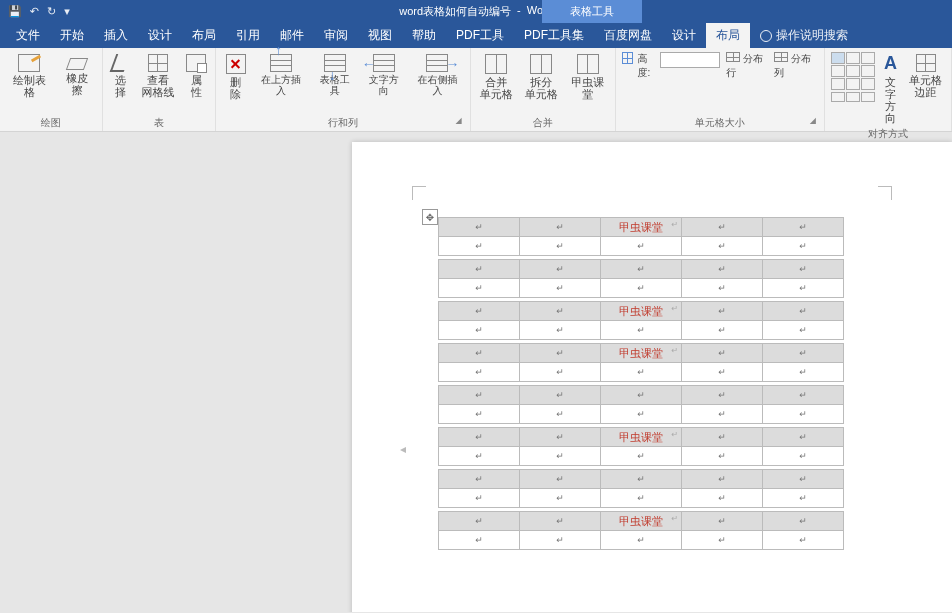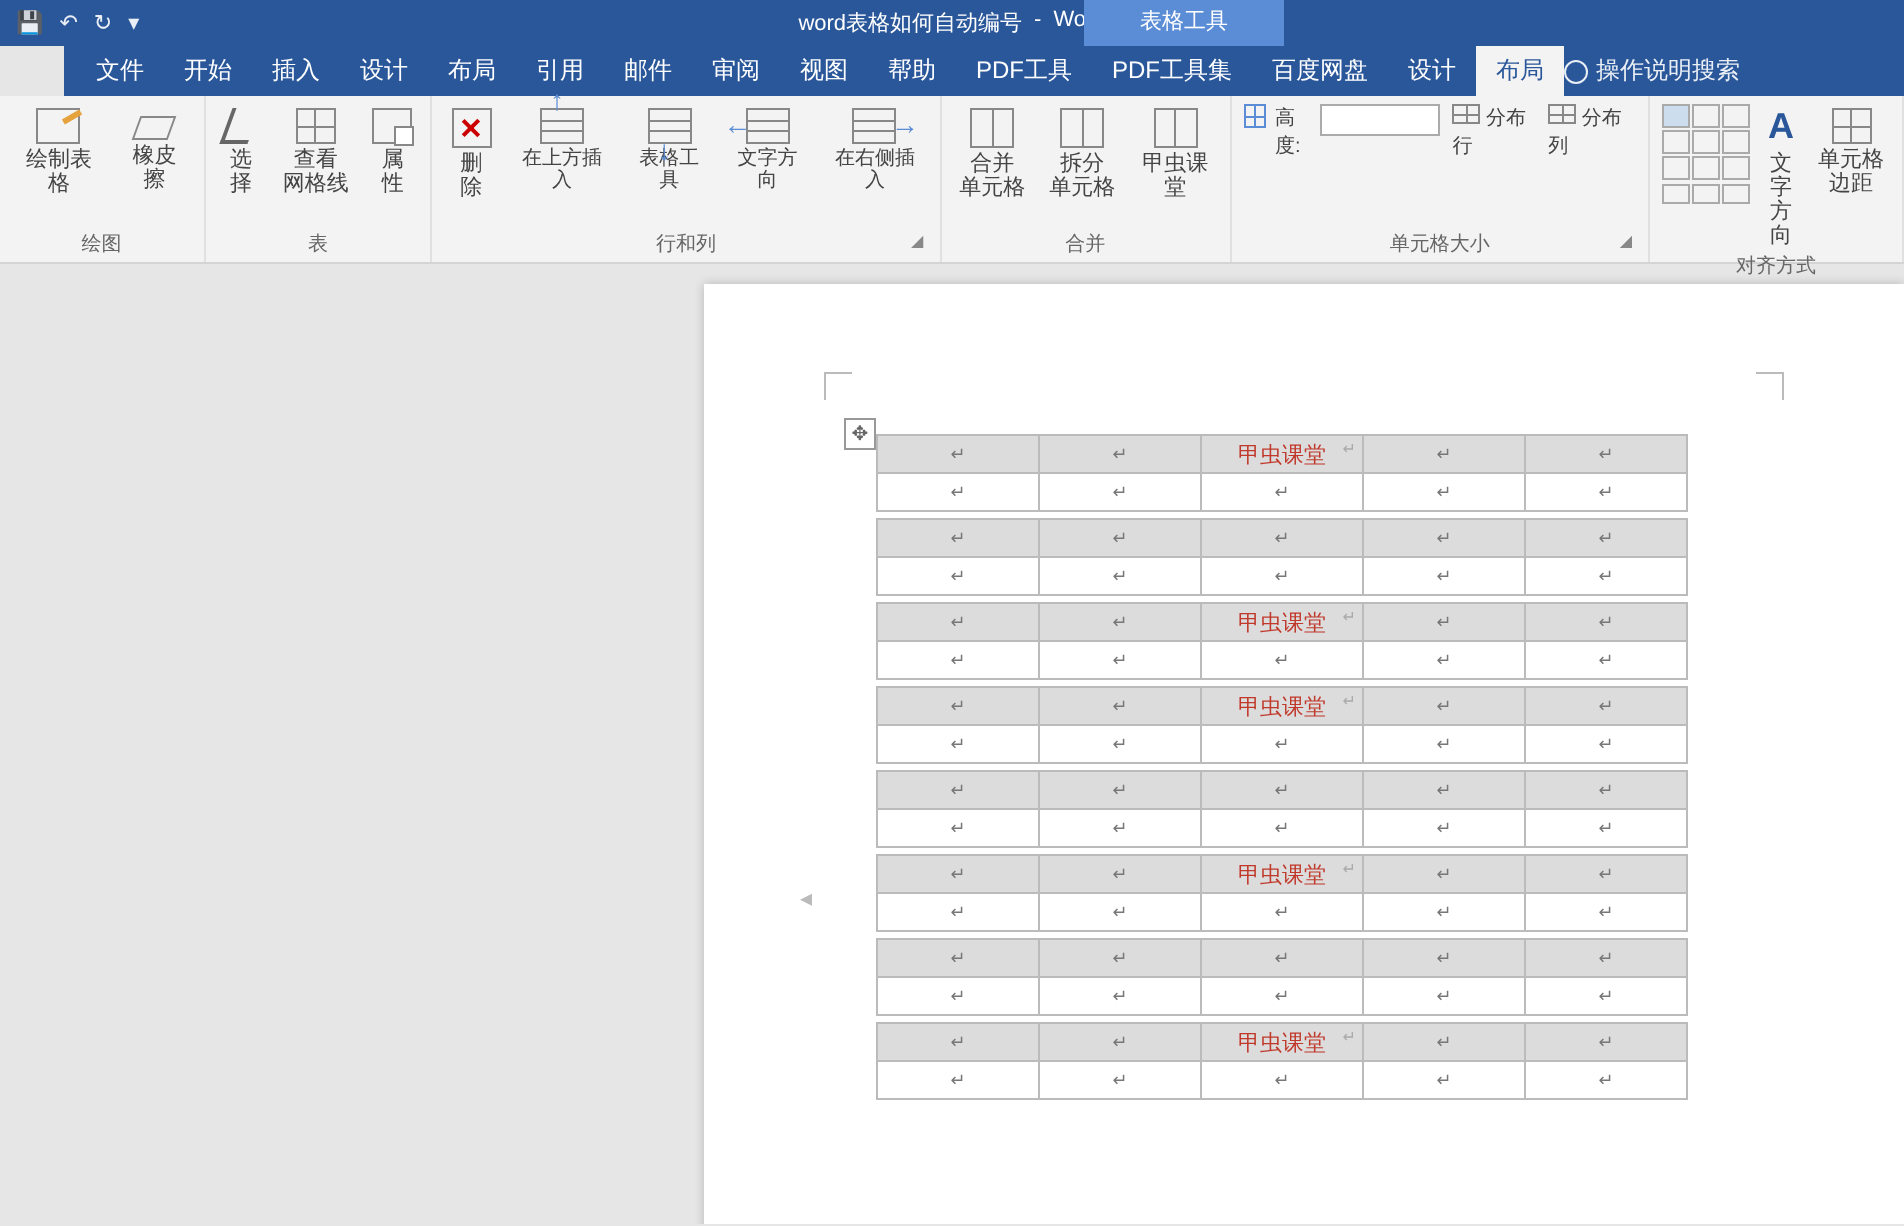--- a/index.html
+++ b/index.html
@@ -4,24 +4,24 @@
 <style>
   * { margin: 0; padding: 0; box-sizing: border-box; font-family: "Microsoft YaHei", sans-serif; }
   body { background: #e6e6e6; width: 952px; height: 613px; overflow: hidden; position: relative; }
 
   .title-bar { background: #2a579a; height: 23px; display: flex; align-items: center; color: #fff; font-size: 11px; position: relative; }
   .title-bar .qat { display: flex; gap: 8px; padding-left: 8px; align-items: center; }
   .title-bar .qat span { opacity: .9; }
   .title-bar .center { position: absolute; left: 50%; transform: translateX(-50%); display: flex; gap: 6px; }
   .title-bar .context { position: absolute; right: 310px; top: 0; background: #5b8dd6; height: 23px; line-height: 23px; padding: 0 28px; font-size: 11px; }
 
-  .menu-bar { background: #2a579a; height: 25px; display: flex; align-items: center; color: #fff; font-size: 12px; padding-left: 6px; margin-left: 32px; }
+  .menu-bar { background: #2a579a; height: 25px; display: flex; align-items: center; color: #fff; font-size: 12px; padding-left: 6px; }
   .menu-bar .tab { padding: 0 10px; height: 25px; line-height: 25px; cursor: pointer; }
   .menu-bar .tab.active { background: #f3f3f3; color: #2a579a; }
-  .menu-bar .tell { display: flex; align-items: center; gap: 4px; opacity: .9; }
+  .menu-bar .tell { display: flex; align-items: center; gap: 4px; padding-left: 10px; opacity: .9; }
   .menu-bar .bulb { width: 12px; height: 12px; border: 1px solid #fff; border-radius: 50%; display: inline-block; position: relative; }
 
   .ribbon { background: #f3f3f3; height: 84px; border-bottom: 1px solid #d4d4d4; display: flex; font-size: 11px; color: #444; }
   .group { border-right: 1px solid #e0e0e0; padding: 4px 6px 0 6px; display: flex; flex-direction: column; justify-content: space-between; }
   .group-label { text-align: center; color: #666; font-size: 10px; height: 16px; line-height: 16px; position: relative; }
   .group-label .launcher { position: absolute; right: 2px; bottom: 2px; font-size: 8px; color: #888; }
   .group-body { flex: 1; display: flex; align-items: flex-start; gap: 6px; }
   .btn { display: flex; flex-direction: column; align-items: center; gap: 2px; padding: 2px 3px; cursor: pointer; text-align: center; line-height: 1.1; }
   .btn.small { font-size: 10px; }
   .icon { display: inline-block; }

